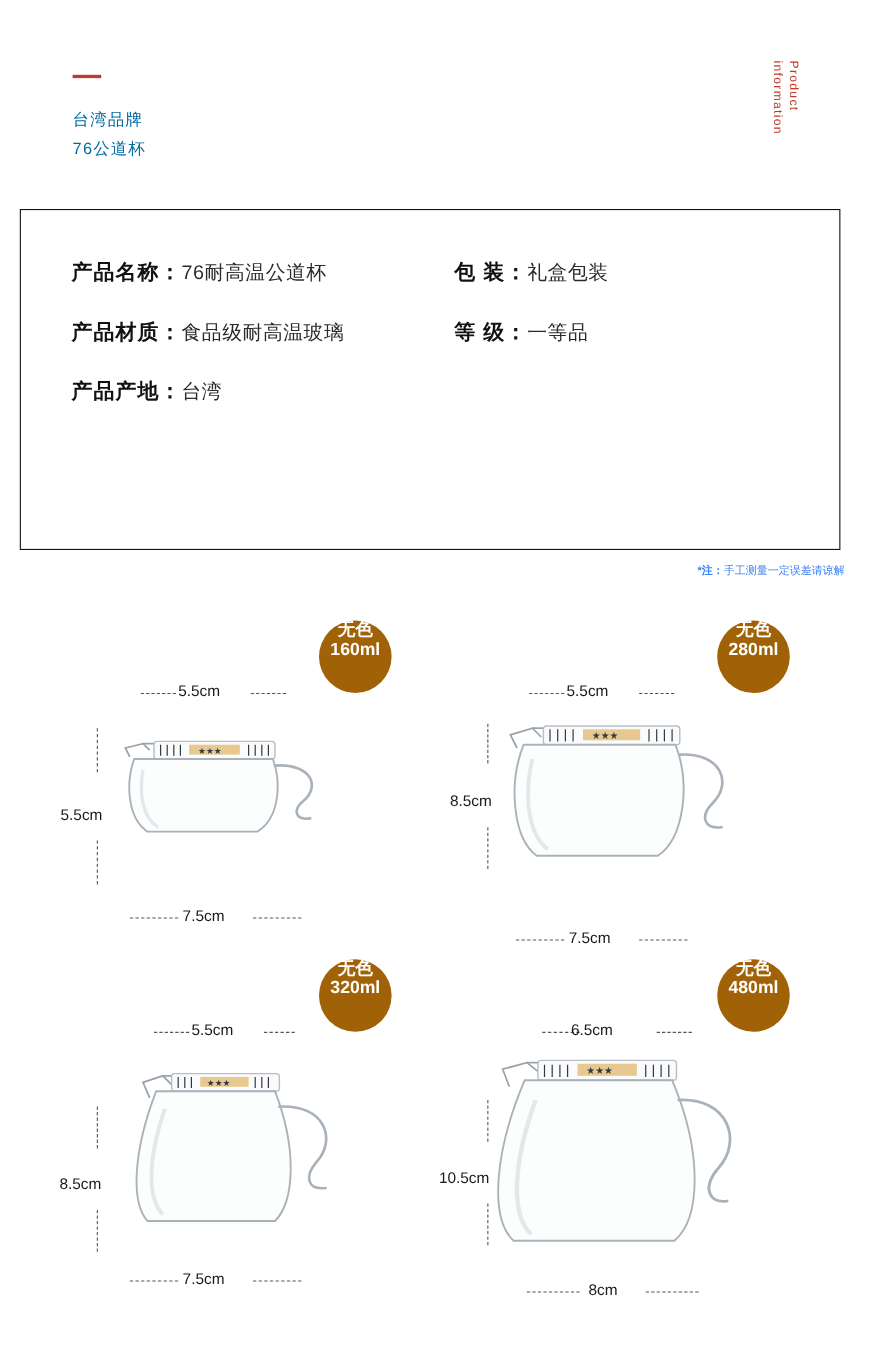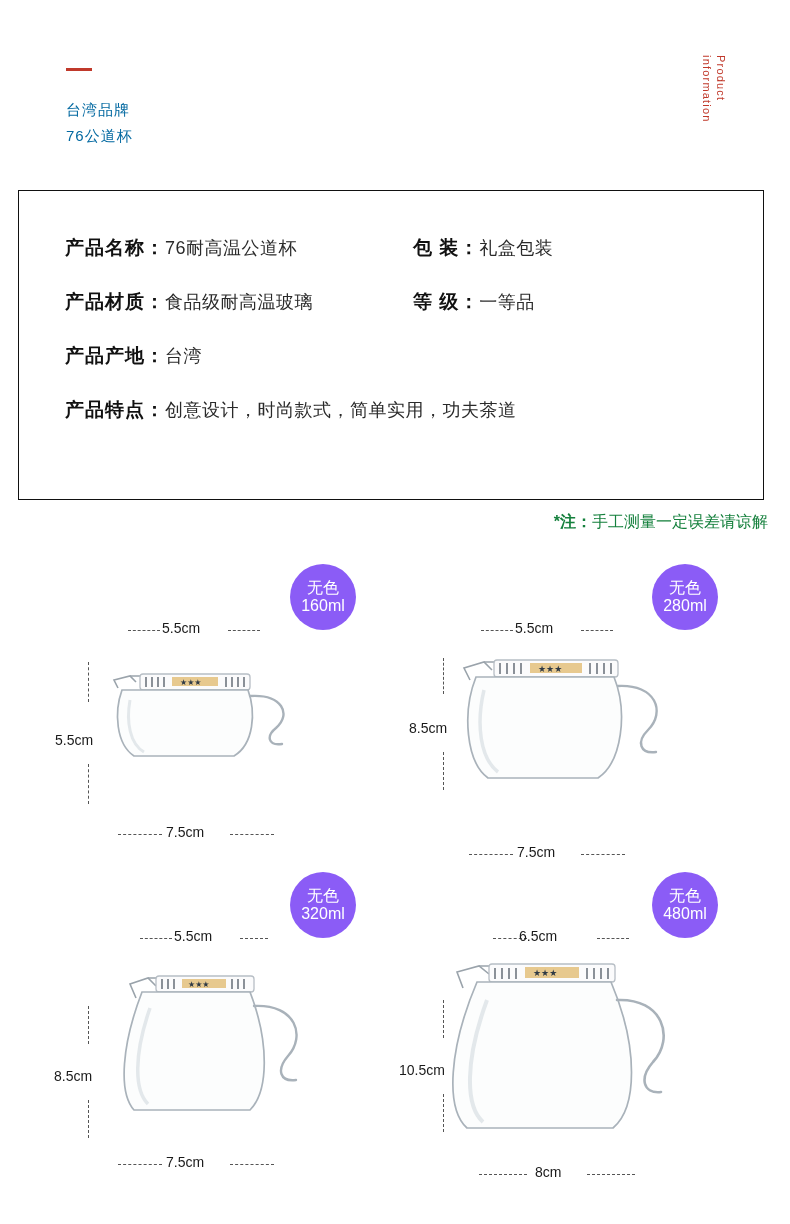--- a/index.html
+++ b/index.html
@@ -110,22 +110,22 @@
   .spec-value {
     font-size: 18px;
     color: #2a2a2a;
     letter-spacing: 0.5px;
     white-space: nowrap;
   }
   .note {
     position: absolute;
     right: 22px;
     top: 512px;
-    font-size: 16px;
-    color: #15803d;
+    font-size: 10px;
+    color: #3b82f6;
   }
   .note .star {
     font-weight: bold;
   }
   .note .note-label {
     font-weight: bold;
   }
 
   
   .grid {
@@ -144,27 +144,26 @@
   .cell.c2 { left: 395px; top: 0; }
   .cell.c3 { left: 0;   top: 320px; }
   .cell.c4 { left: 395px; top: 320px; }
 
   
   .badge {
     position: absolute;
     width: 66px;
     height: 66px;
     border-radius: 50%;
-    background: #8b5cf6;
+    background: #a16207;
     color: #ffffff;
     display: flex;
     flex-direction: column;
     align-items: center;
-    justify-content: center;
-    font-weight: normal;
+    font-weight: bold;
     line-height: 18px;
     z-index: 5;
   }
   .badge .b1 { font-size: 16px; }
   .badge .b2 { font-size: 16px; }
 
   
   .dim {
     position: absolute;
     font-size: 14px;
@@ -231,26 +230,20 @@
         </div>
       </div>
 
       <div class="spec-row">
         <div class="spec-col left">
           <span class="spec-label">产品产地：</span>
           <span class="spec-value">台湾</span>
         </div>
       </div>
 
-      <div class="spec-row">
-        <div class="spec-col">
-          <span class="spec-label">产品特点：</span>
-          <span class="spec-value">创意设计，时尚款式，简单实用，功夫茶道</span>
-        </div>
-      </div>
 
     </div>
   </div>
 
   <div class="note">
     <span class="star">*</span><span class="note-label">注：</span><span>手工测量一定误差请谅解</span>
   </div>
 
   <div class="grid">
 

